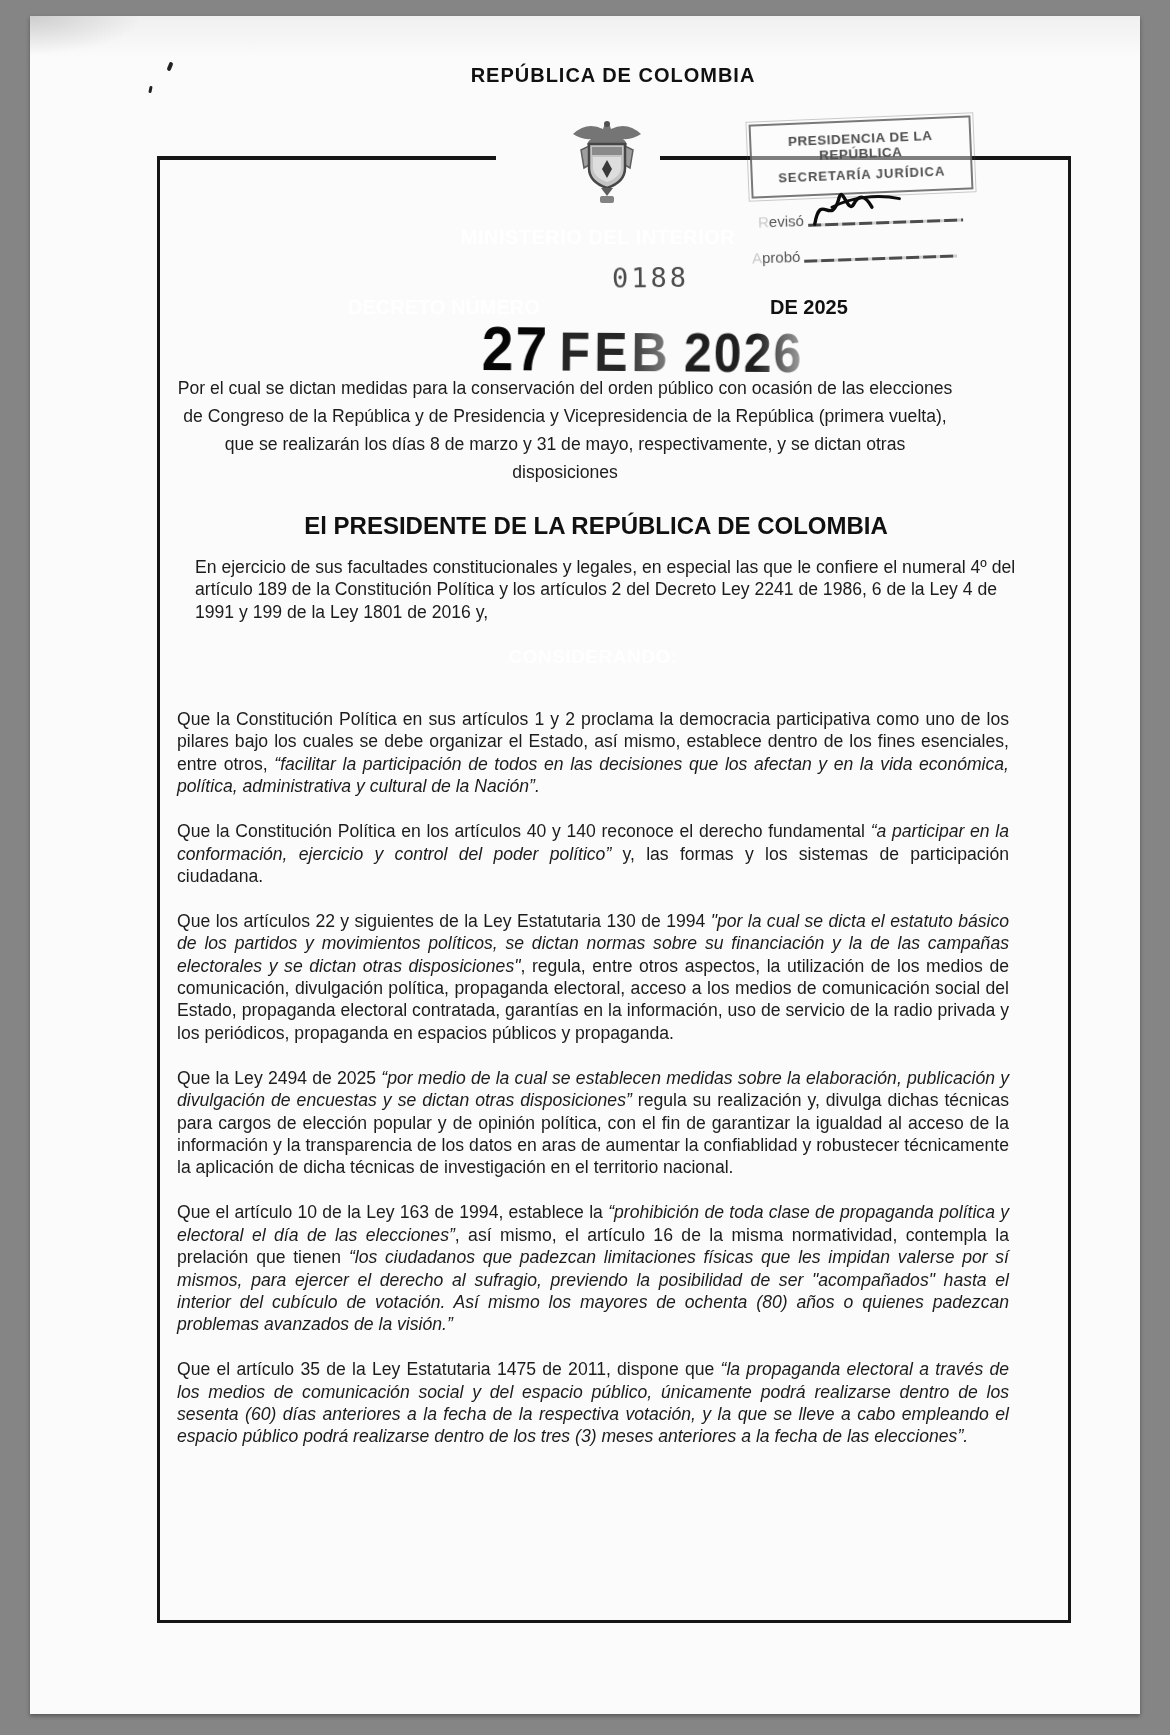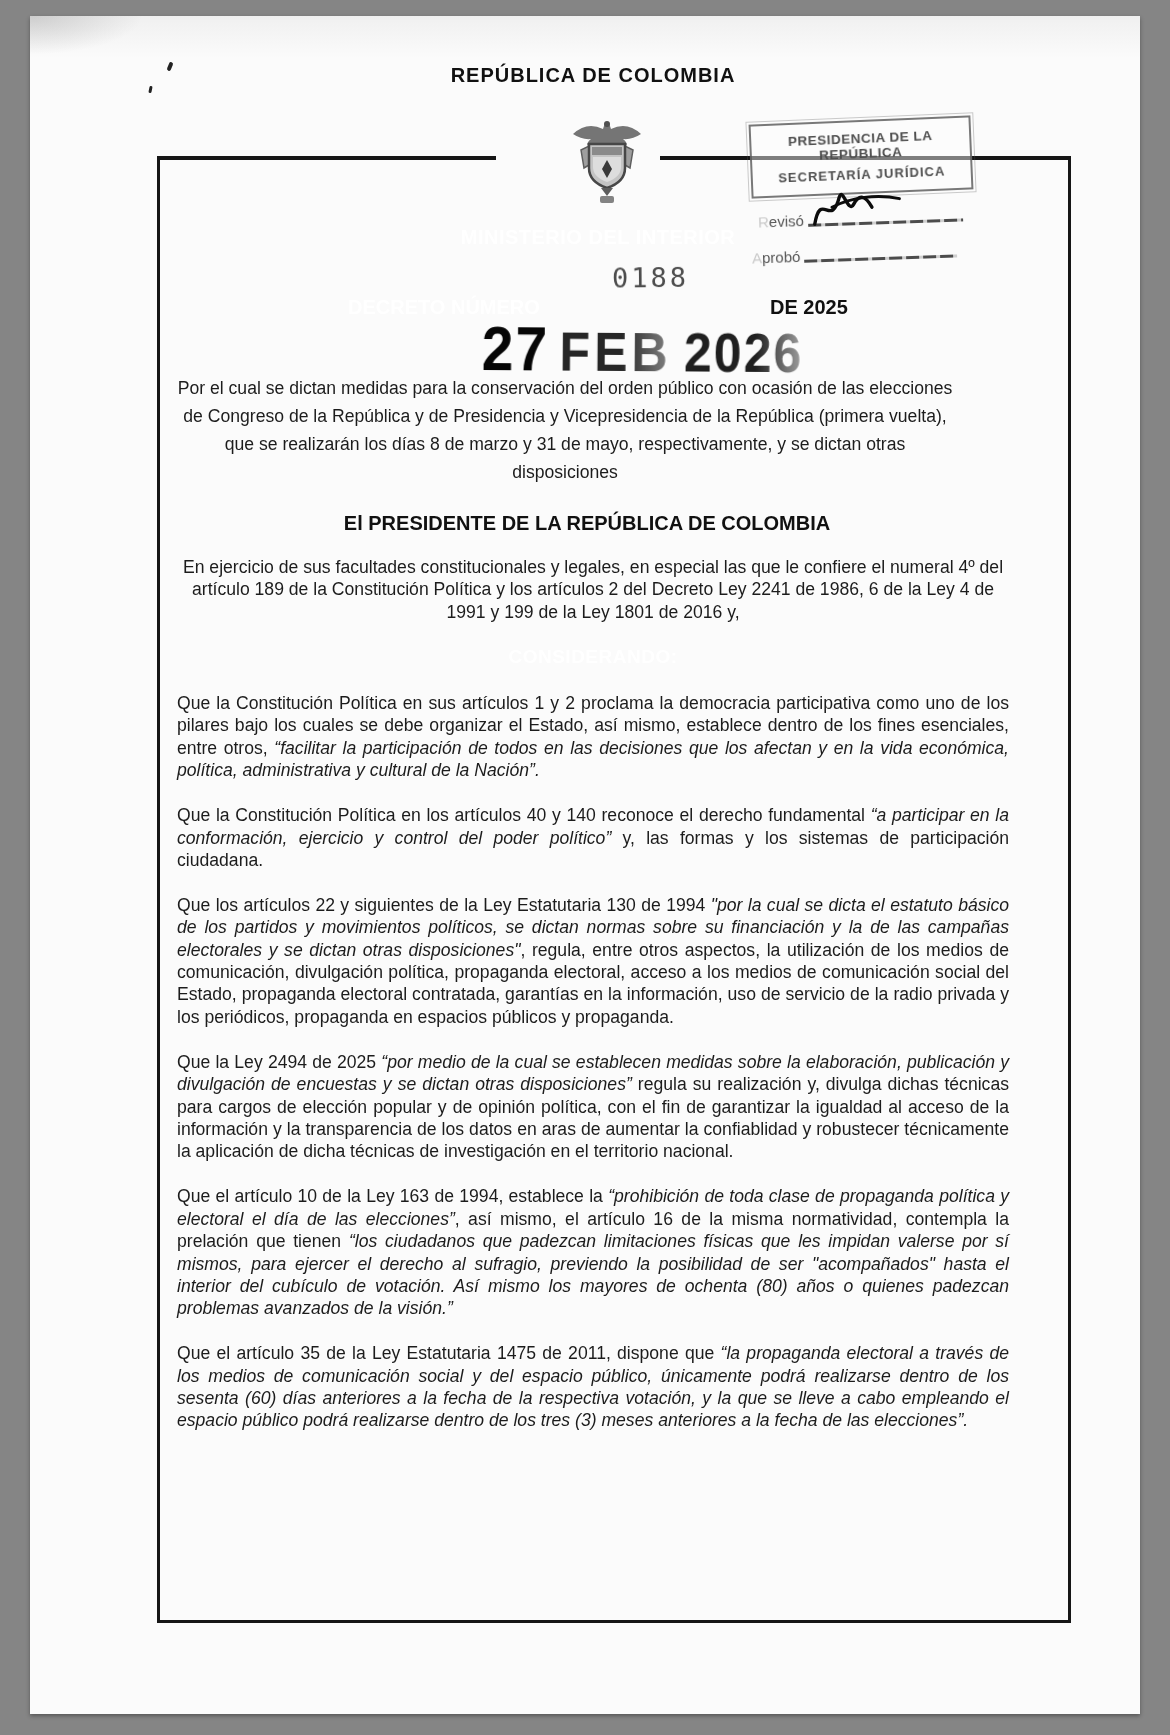--- a/index.html
+++ b/index.html
@@ -28,21 +28,21 @@
   
   .frame{
     position:absolute;left:157px;top:159px;width:908px;height:1461px;
     border:3px solid #161616;border-top:none;
   }
   .frame .topseg{position:absolute;top:-3px;height:4px;background:#161616;}
   .frame .topseg.a{left:-3px;width:339px;}
   .frame .topseg.b{left:500px;width:411px;}
 
   .hdr-title{
-    position:absolute;left:418px;top:64px;width:350px;text-align:center;
+    position:absolute;left:438px;top:64px;width:350px;text-align:center;
     font-size:20px;font-weight:bold;letter-spacing:1px;color:#111;
   }
   .emblem{position:absolute;left:567px;top:116px;width:80px;height:92px;filter:blur(.3px);opacity:.95;}
   .hdr-ministry{
     position:absolute;left:438px;top:226px;width:320px;text-align:center;
     font-size:20px;font-weight:bold;letter-spacing:.5px;color:#ffffff;
   }
   .decree-number{
     position:absolute;left:612px;top:262px;width:110px;
     font-family:"DejaVu Sans Mono", monospace;font-size:27px;letter-spacing:3px;
@@ -82,33 +82,33 @@
   }
   .row-reviso{left:758px;top:210px;transform:rotate(-2deg);}
   .row-aprobo{left:752px;top:246px;transform:rotate(-2deg);}
   .signature{position:absolute;left:806px;top:184px;width:100px;height:50px;transform:rotate(-3deg);}
 
   .intro{
     position:absolute;left:170px;top:374px;width:790px;text-align:center;
     font-size:17.6px;line-height:28px;
   }
   .president-heading{
-    position:absolute;left:171px;top:512px;width:832px;text-align:center;
-    font-size:20px;font-weight:bold;color:#111;
+    position:absolute;left:180px;top:512px;width:832px;text-align:center;
+    font-size:24px;font-weight:bold;color:#111;
   }
   .powers{
-    position:absolute;left:177px;top:556px;width:832px;text-align:center;
+    position:absolute;left:195px;top:556px;width:832px;
     font-size:17.6px;line-height:22.4px;
   }
   .considerando{
     position:absolute;left:177px;top:646px;width:832px;text-align:center;
     font-size:19px;font-weight:bold;letter-spacing:.5px;color:#ffffff;
   }
   .paragraphs{
-    position:absolute;left:177px;top:692px;width:832px;
+    position:absolute;left:177px;top:708px;width:832px;
     font-size:17.6px;line-height:22.4px;text-align:justify;
   }
   .paragraphs p{margin:0 0 22.5px 0;}
   .paragraphs .it{font-style:italic;}
 </style>
 </head>
 <body>
 
 <div class="sheet">
   <div class="speck speck1"></div>

